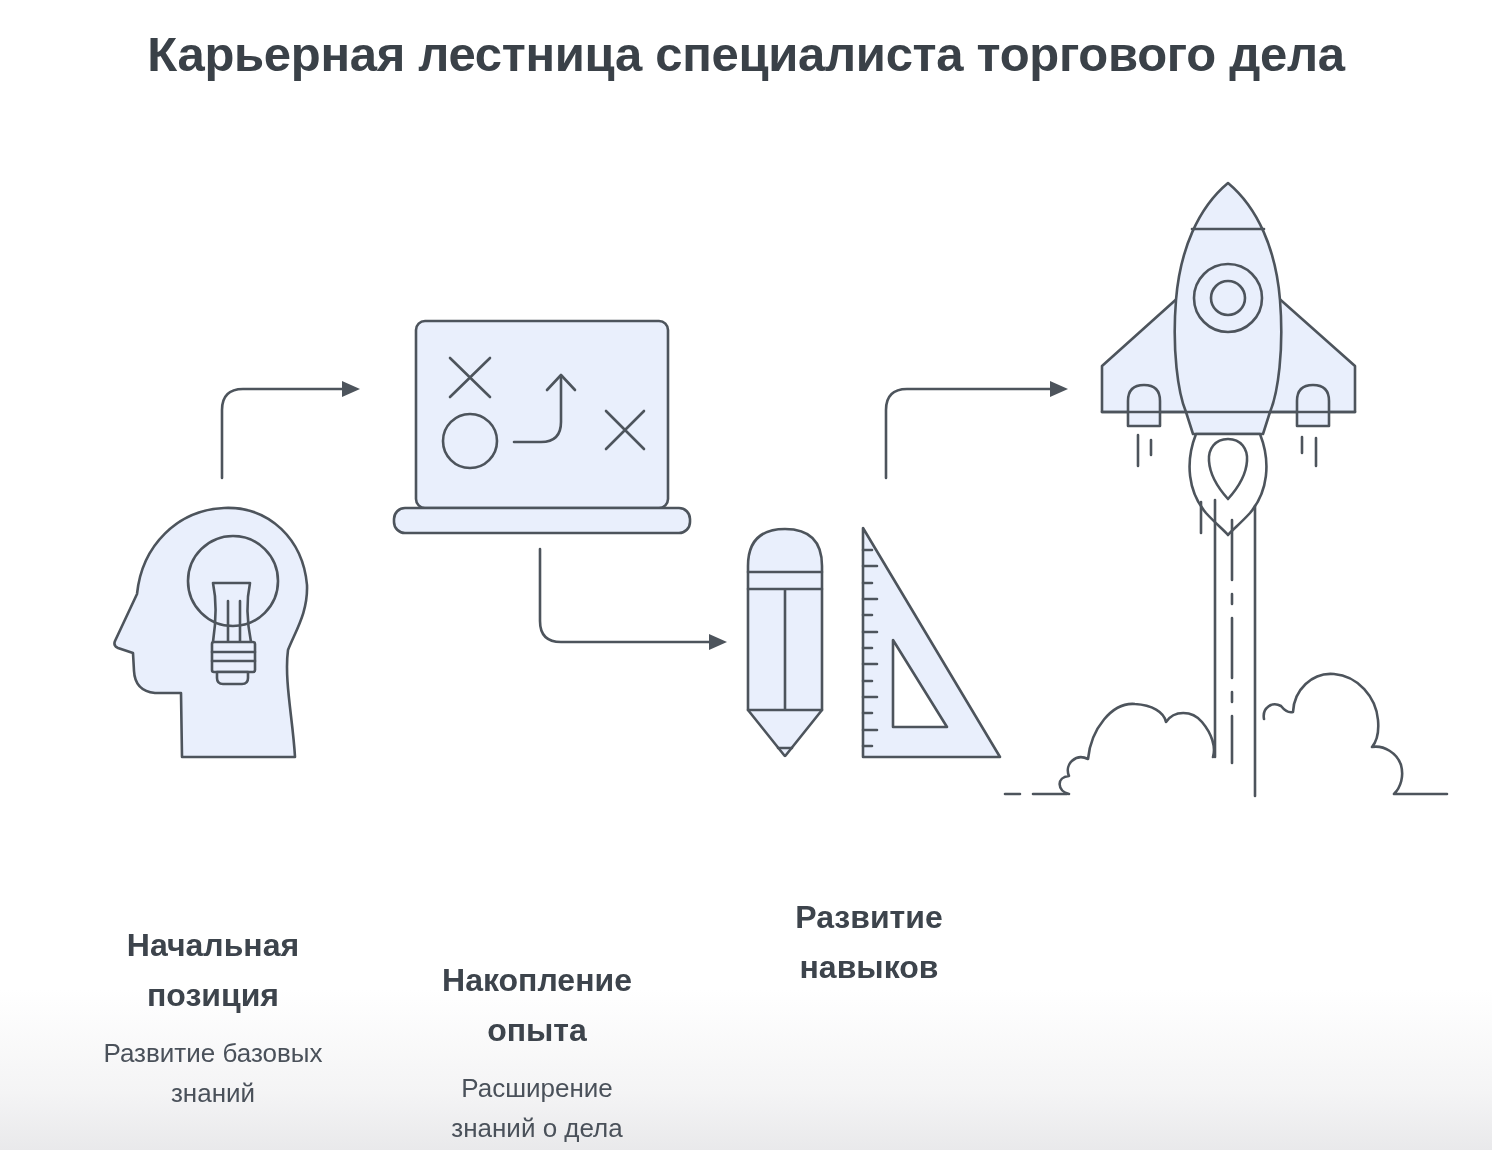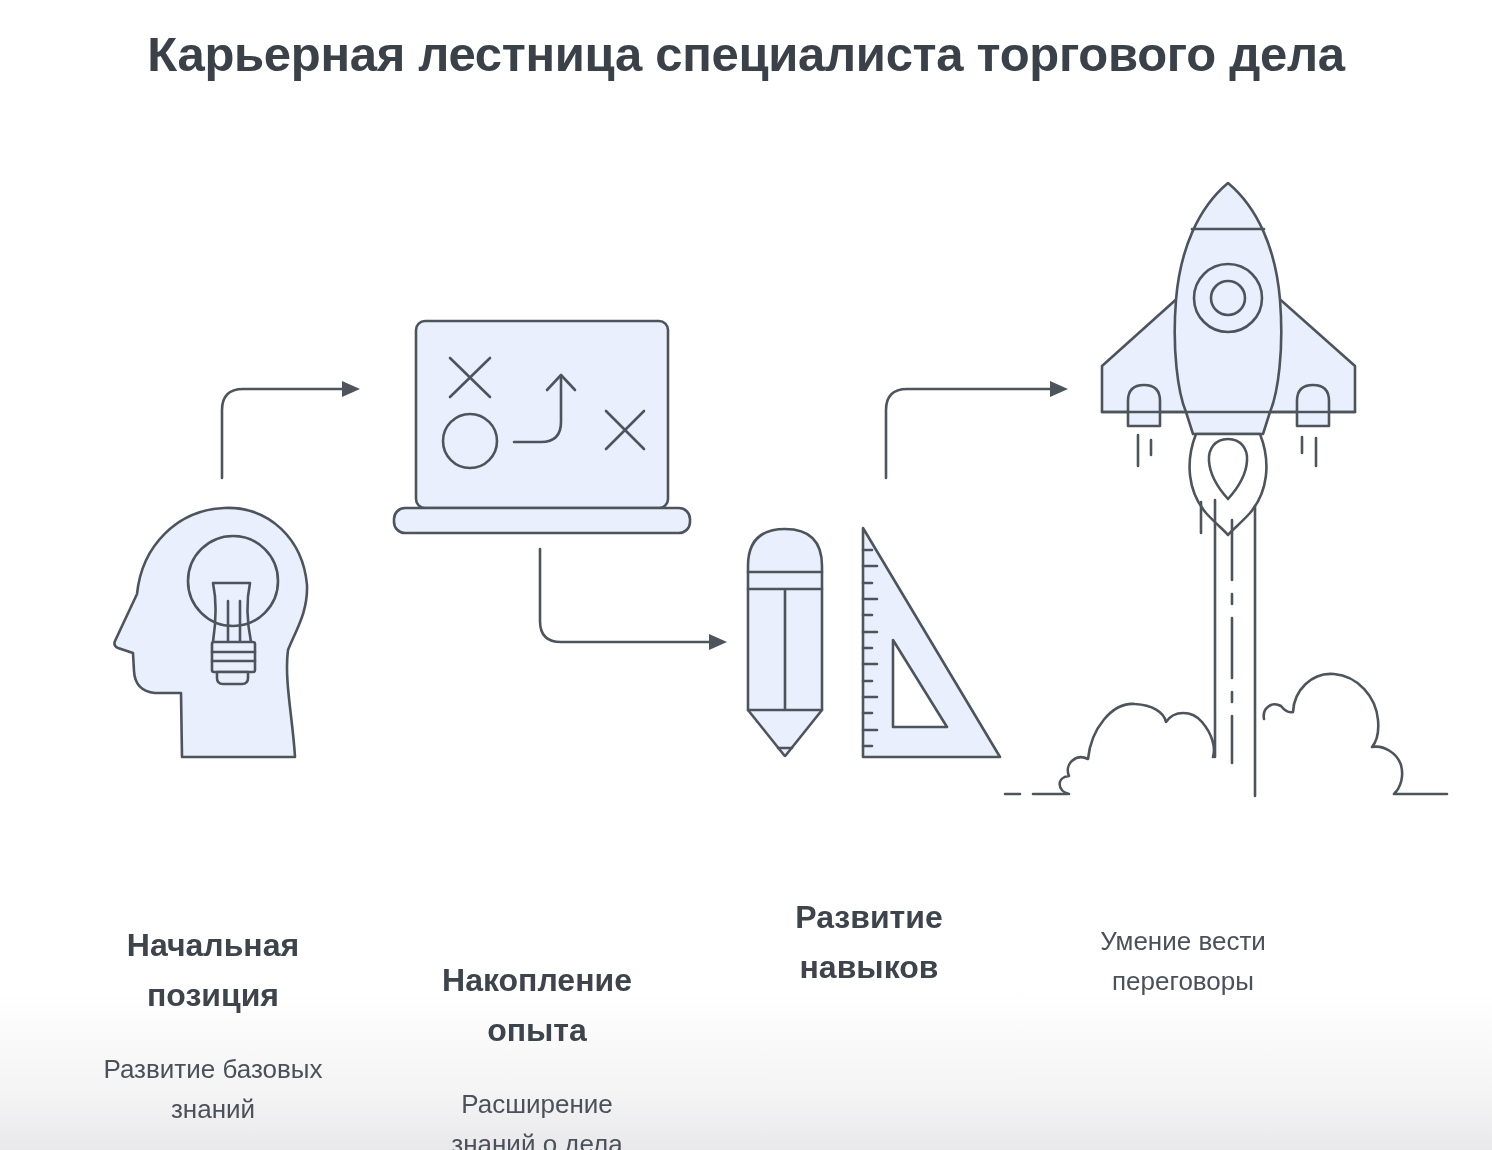--- a/index.html
+++ b/index.html
@@ -33,21 +33,21 @@
   .w{fill:#ffffff;stroke:var(--outline);stroke-width:2.6;stroke-linejoin:round;}
   .cloud{fill:#ffffff;stroke:var(--outline);stroke-width:2.6;stroke-linejoin:round;stroke-linecap:round;}
   .ah{fill:var(--outline);stroke:none;}
   .dashmid{stroke-dasharray:60 14 10 14;}
   .dashground{stroke-dasharray:15 13 34 13;}
   
   .stage-label{position:absolute;text-align:center;}
   .stage-heading{
     font-size:32px;font-weight:bold;line-height:1.56;
     color:var(--heading-color);white-space:pre-line;
-    margin-bottom:28px;
+    margin-bottom:12px;
   }
   .stage-desc{
     font-size:26px;line-height:1.54;
     color:var(--desc-color);white-space:pre-line;
   }
   .raised .stage-heading{margin-bottom:3px;}
 </style>
 </head>
 <body>
 
@@ -191,17 +191,15 @@
     <div class="stage-desc">Расширение
 знаний о дела</div>
   </div>
 
   <div class="stage-label raised" style="left:713px;top:893px;width:312px;">
     <div class="stage-heading">Развитие
 навыков</div>
   </div>
 
   <div class="stage-label" style="left:1030px;top:921px;width:306px;">
-    <div class="stage-desc">Умение вести
-переговоры</div>
   </div>
 
 </div>
 
 </body></html>

